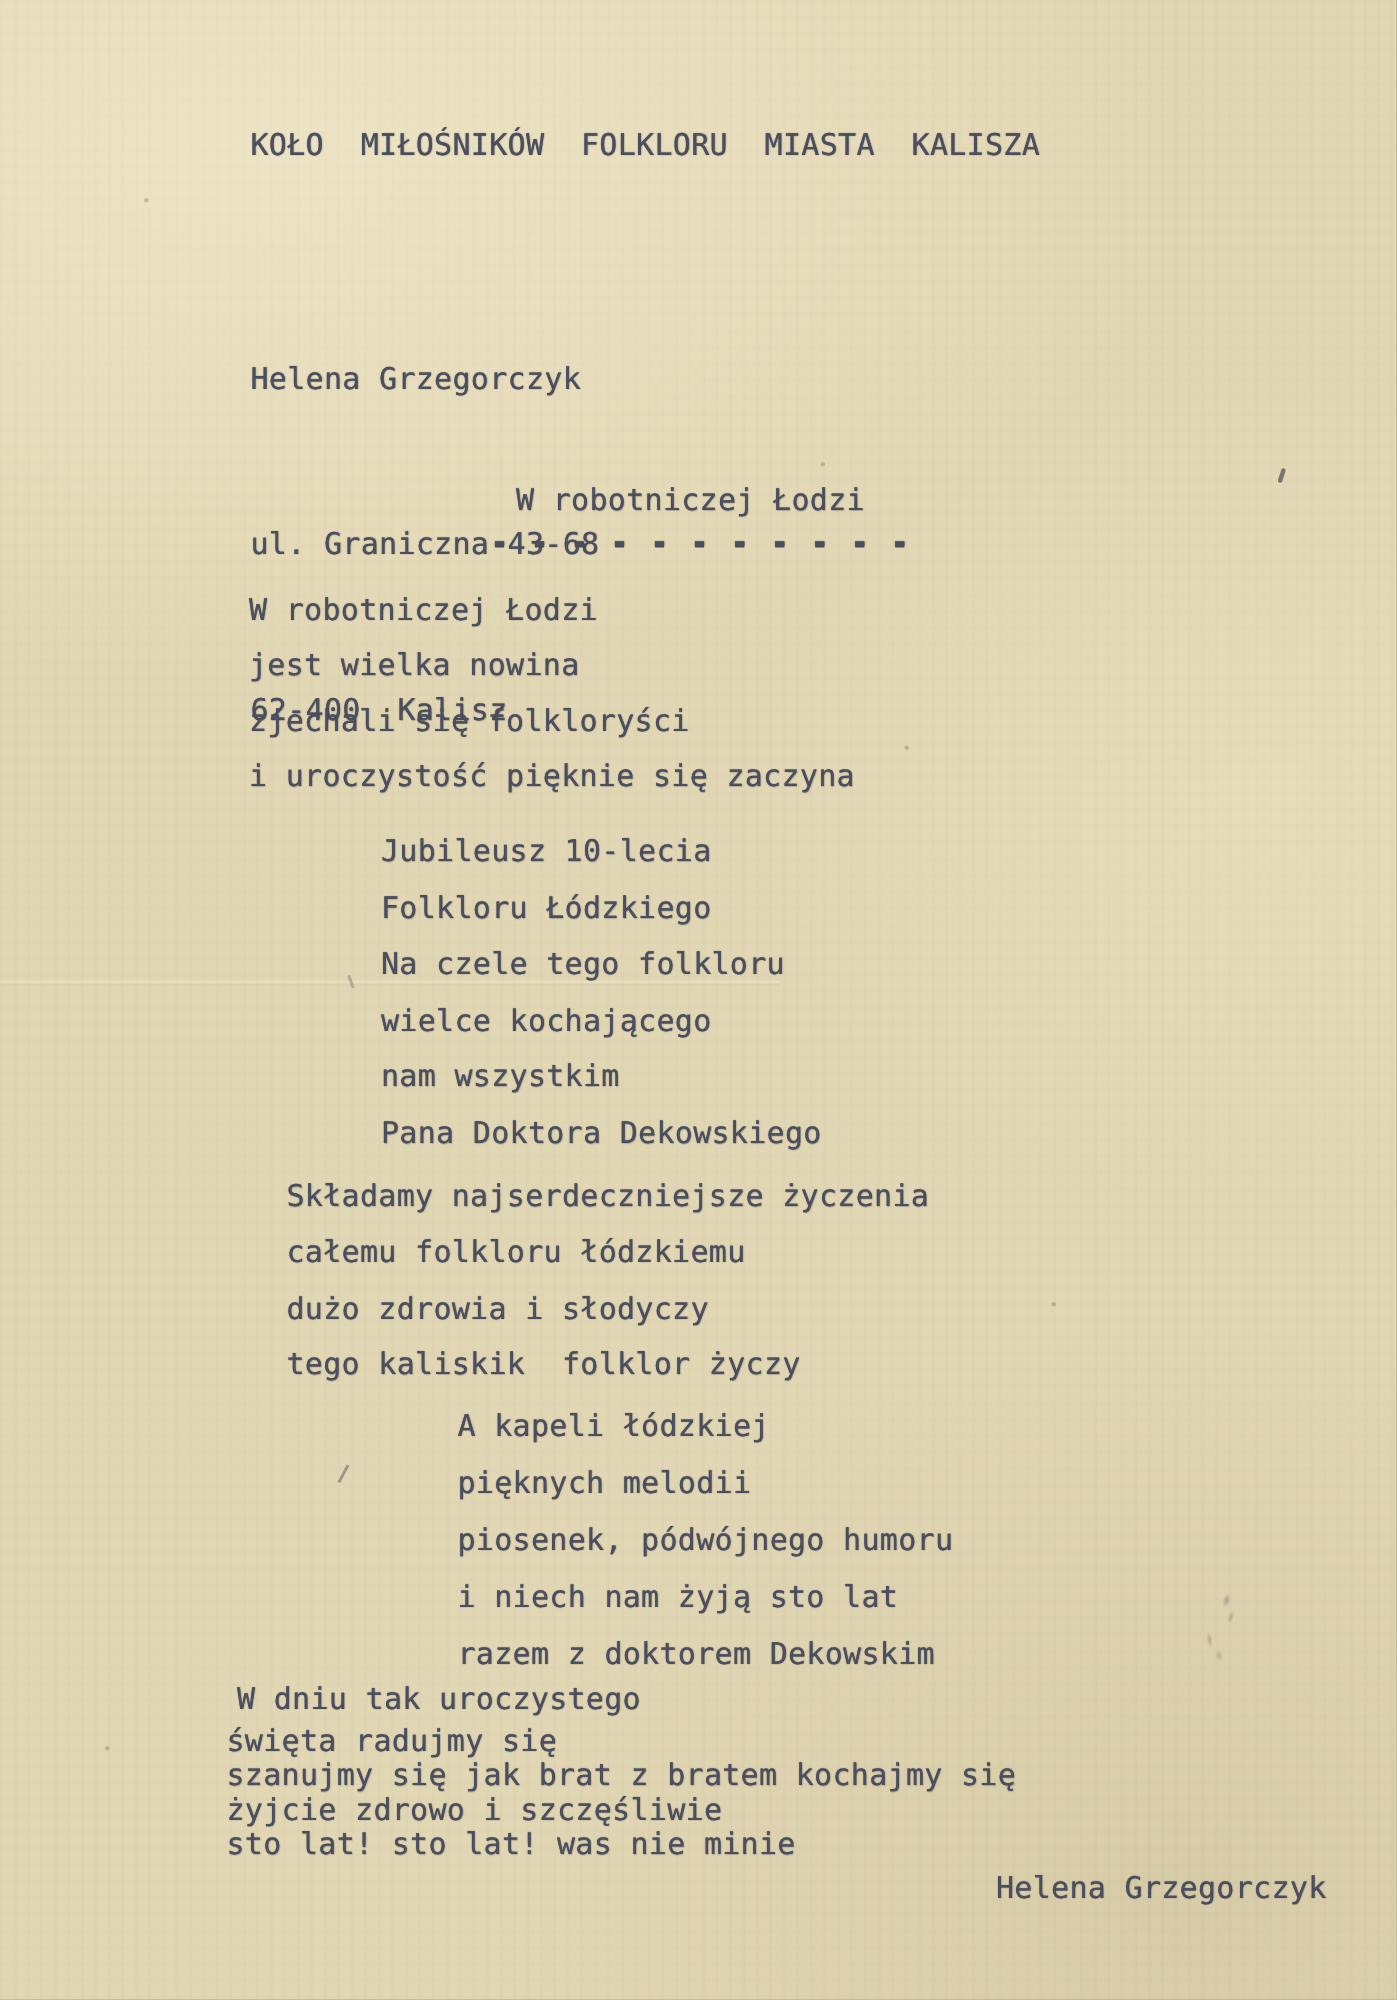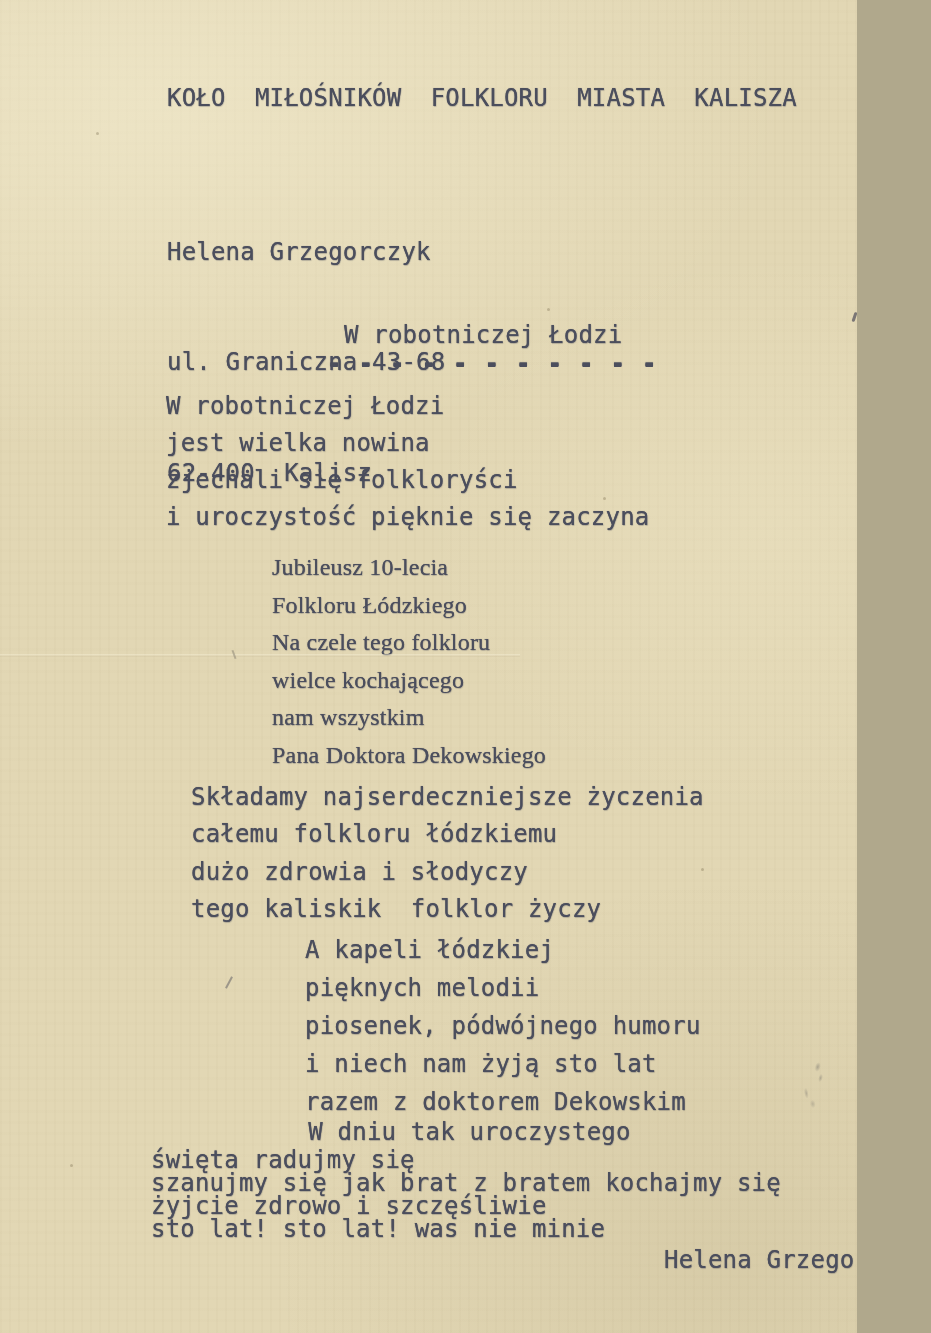--- a/index.html
+++ b/index.html
@@ -2,32 +2,32 @@
 <html><head>
 <meta charset="utf-8">
 <style>
   html, body {
     margin: 0;
     padding: 0;
     background: #b0a88c;
   }
   .page {
     position: relative;
-    width: 857px;
+    width: 931px;
     height: 1333px;
     overflow: hidden;
     background:
       radial-gradient(ellipse 900px 500px at 18% 8%, rgba(250,244,218,0.45), rgba(250,244,218,0) 70%),
       radial-gradient(ellipse 700px 600px at 85% 95%, rgba(120,102,60,0.10), rgba(120,102,60,0) 65%),
       radial-gradient(ellipse 500px 400px at 90% 40%, rgba(244,236,206,0.25), rgba(244,236,206,0) 70%),
       repeating-linear-gradient(90deg, rgba(150,132,92,0.035) 0 2px, rgba(0,0,0,0) 2px 9px),
       repeating-linear-gradient(0deg, rgba(160,142,100,0.02) 0 3px, rgba(0,0,0,0) 3px 11px),
       #e2d7b4;
     font-family: "DejaVu Sans Mono", "Liberation Mono", monospace;
-    font-size: 24px;
+    font-size: 20px;
     color: #4b4e5d;
   }
   .page * { white-space: pre; }
   .tw {
     position: absolute;
     text-shadow: 0 0 0.7px rgba(68,71,88,0.85), 0.5px 0.5px 0.8px rgba(68,71,88,0.25);
     letter-spacing: 0.2px;
   }
   .org-line   { top: 84px;  left: 167px; }
   .author-block { top: 161px; left: 167px; line-height: 36.5px; }
@@ -38,25 +38,25 @@
     font-weight: bold;
     text-shadow: 0 1px 0 #4b4e5d, 0 0 1px rgba(68,71,88,0.8);
     letter-spacing: 1.3px;
   }
   .stanza { position: absolute; }
   .stanza .poem-line {
     text-shadow: 0 0 0.7px rgba(68,71,88,0.85), 0.5px 0.5px 0.8px rgba(68,71,88,0.25);
     letter-spacing: 0.2px;
   }
   .st-0 { top: 388px;  left: 166px; line-height: 37px;   }
-  .st-1 { top: 549px;  left: 272px; line-height: 37.6px; font-family: Liberation Serif, serif; }
+  .st-1 { top: 549px;  left: 254px; line-height: 37.6px; }
   .st-2 { top: 779px;  left: 164px; line-height: 37.4px; margin-left: 27px; }
   .st-3 { top: 931px;  left: 257px; line-height: 38px; margin-left: 48px;   }
   .st-4 { top: 1121px; left: 151px; line-height: 23px;   }
-  .st-4 .poem-line:first-child { margin-bottom: 5px; padding-left: 7px; text-align: center; }
+  .st-4 .poem-line:first-child { margin-bottom: 5px; padding-left: 7px; }
   .signature-line { top: 1246px; left: 664px; }
 
   
   .crease {
     position: absolute;
     left: 0; top: 654px;
     width: 520px; height: 3px;
     background: linear-gradient(180deg, rgba(250,244,220,0.5), rgba(140,120,80,0.12));
     pointer-events: none;
   }

